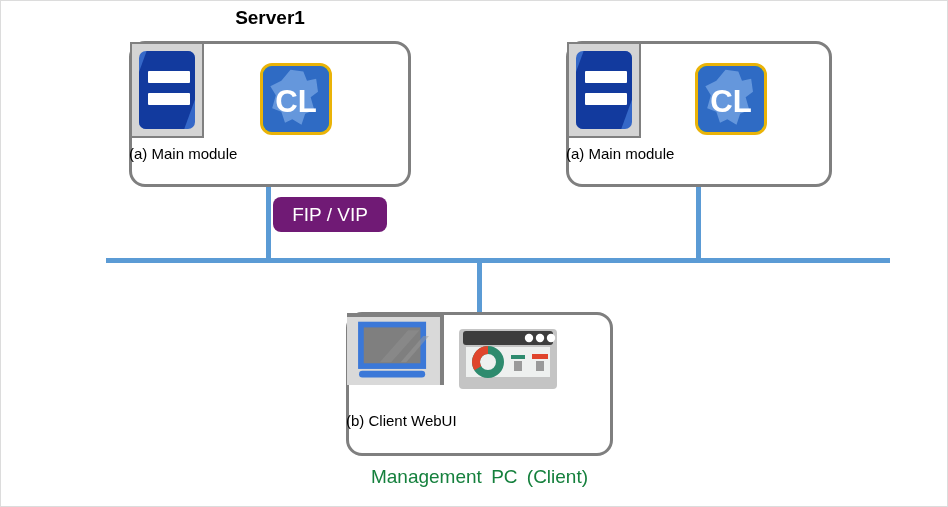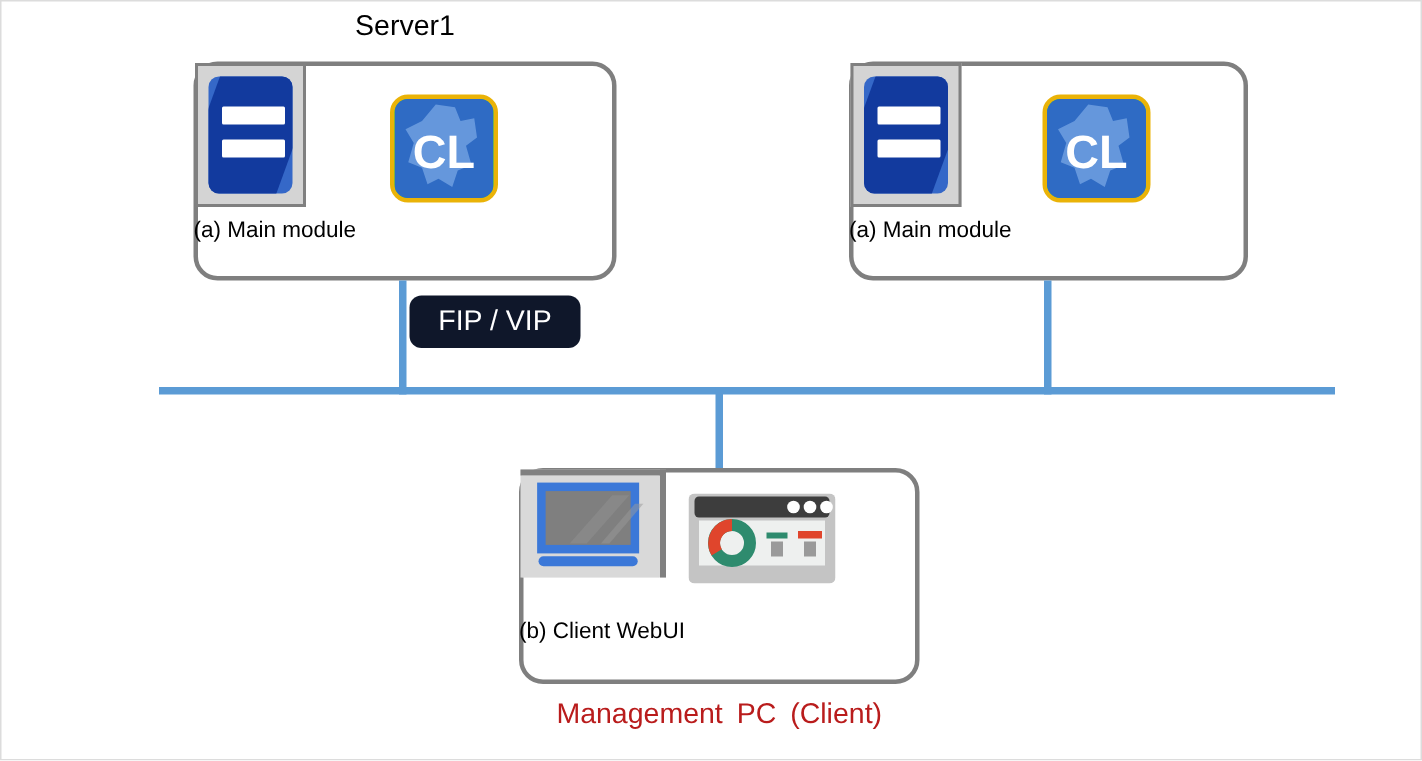--- a/index.html
+++ b/index.html
@@ -32,21 +32,21 @@
   .inner-label {
     position: absolute;
     font-size: 15px;
     color: #000000;
     white-space: nowrap;
     text-align: left;
   }
   .caption-bottom {
     position: absolute;
     font-size: 19px;
-    color: #b91c1c;
+    color: #15803d;
     white-space: nowrap;
     word-spacing: 4px;
     text-align: center;
   }
 
   
   .box {
     position: absolute;
     border: 3px solid #7f7f7f;
     border-radius: 16px;
@@ -98,21 +98,21 @@
     border-radius: 12px;
     box-sizing: border-box;
     overflow: hidden;
     text-align: right;
   }
   .cl-icon svg { display: block; width: 100%; height: 100%; }
 
   
   .fip-badge {
     position: absolute;
-    background: #0f172a;
+    background: #701a75;
     border-radius: 8px;
     color: #ffffff;
     font-size: 19px;
     display: flex;
     align-items: center;
     justify-content: center;
     white-space: nowrap;
   }
 
   
@@ -137,21 +137,21 @@
 
   
   .webui-icon { position: absolute; }
   .webui-icon svg { display: block; width: 100%; height: 100%; }
 </style>
 </head>
 <body>
 
 <div id="canvas">
 
-  <div class="node-title" style="left:128px; top:6px; width:282px;">Server1</div>
+  <div class="node-title" style="left:128px; top:6px; width:282px;font-weight:bold;">Server1</div>
 
   <div class="box" style="left:128px; top:40px; width:282px; height:146px;"></div>
 
   <div class="server-frame" style="left:129px; top:41px; width:74px; height:96px;">
     <div class="server-body">
       <div class="server-bar" style="left:9px; top:20px; width:42px; height:12px;"></div>
       <div class="server-bar" style="left:9px; top:42px; width:42px; height:12px;"></div>
     </div>
   </div>
 

